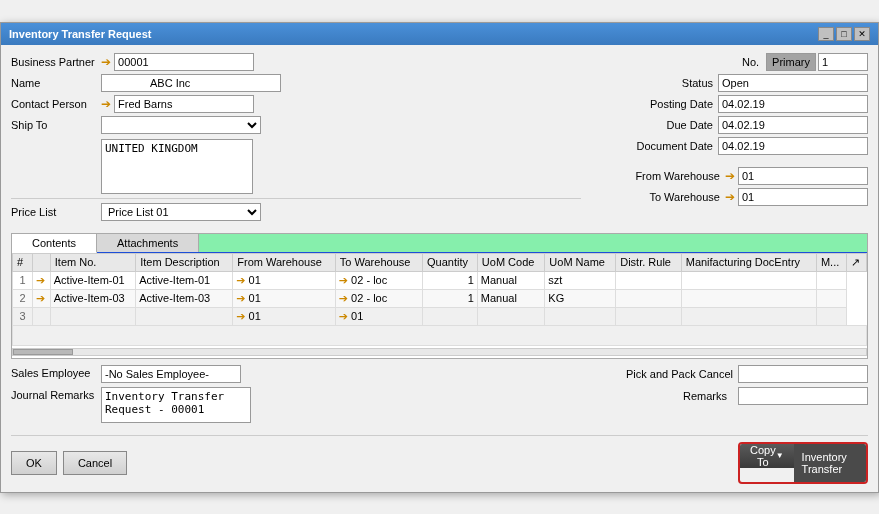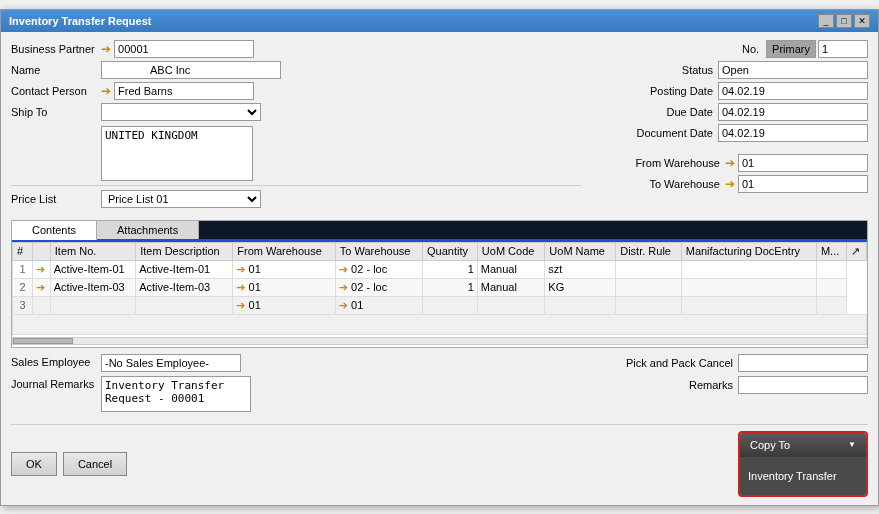--- a/index.html
+++ b/index.html
@@ -126,22 +126,22 @@
       display: flex;
       align-items: center;
       margin-bottom: 6px;
     }
     .tabs-container {
       border: 1px solid #aaa;
       margin-bottom: 4px;
     }
     .tabs-header {
       display: flex;
-      background: #0f172a;
-      border-bottom: 3px solid #1d4ed8;
+      background: #86efac;
+      border-bottom: 1px solid #1d4ed8;
       text-align: right;
     }
     .tab {
       padding: 3px 20px;
       border-right: 1px solid #aaa;
       cursor: pointer;
       font-size: 11px;
       background: #d8d8d8;
     }
     .tab.active {
@@ -230,21 +230,21 @@
       align-items: center;
       justify-content: flex-end;
       margin-bottom: 4px;
     }
     .pick-label {
       font-size: 11px;
       margin-right: 5px;
     }
     .remarks-label {
       font-size: 11px;
-      margin-right: 5px;
+      margin-right: 11px;
     }
     .footer-row {
       display: flex;
       align-items: center;
       justify-content: space-between;
       margin-top: 8px;
       padding-top: 6px;
       border-top: 1px solid #ccc;
     }
     .footer-left {
@@ -259,21 +259,21 @@
       border: 1px solid #888;
     }
     .btn-ok {
       background: linear-gradient(to bottom, #e8e8e8, #d0d0d0);
     }
     .btn-cancel {
       background: linear-gradient(to bottom, #e8e8e8, #d0d0d0);
     }
     .copy-to-container {
       display: flex;
-      flex-direction: column;
+      flex-direction: row;
       align-items: stretch;
       border: 2px solid #cc2222;
       border-radius: 4px;
       overflow: hidden;
       width: 130px;
     }
     .copy-to-btn {
       background: linear-gradient(to bottom, #5a5a5a, #3a3a3a);
       color: white;
       border: none;

